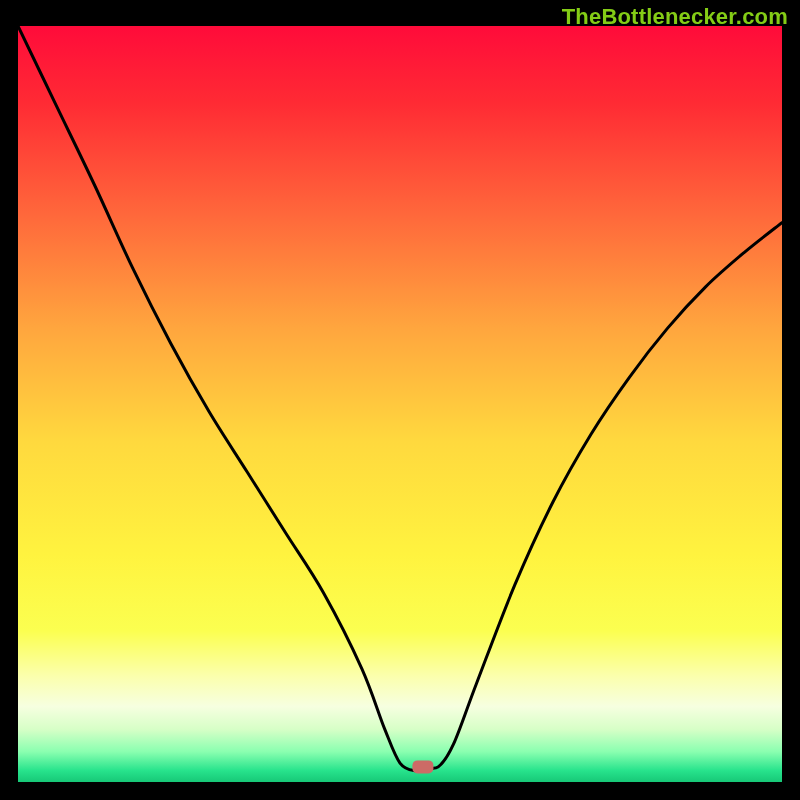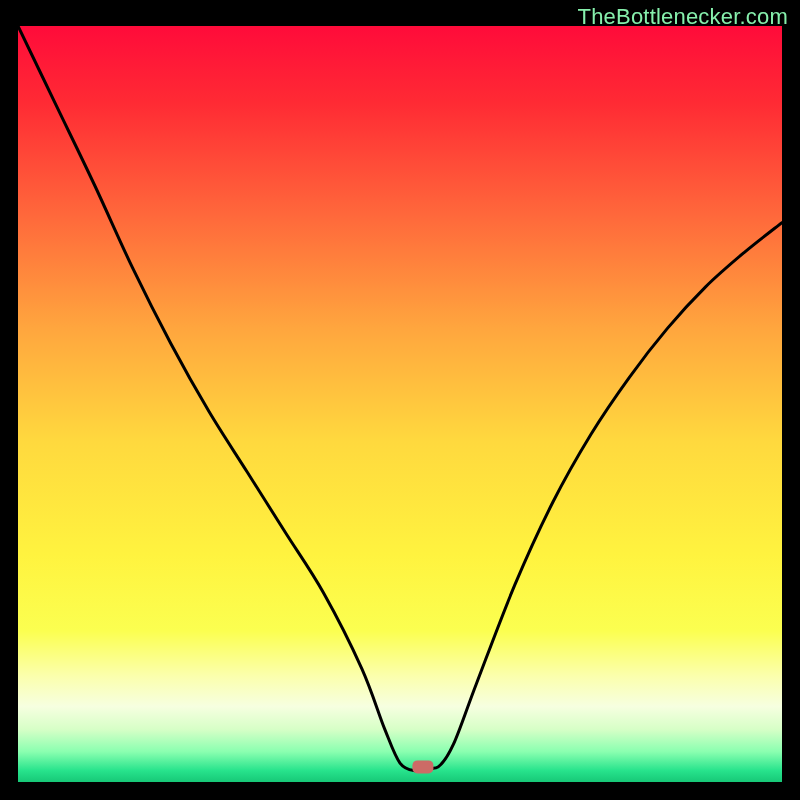--- a/index.html
+++ b/index.html
@@ -15,22 +15,22 @@
     width: 800px;
     height: 800px;
     background: #000;
   }
   .watermark {
     position: absolute;
     top: 4px;
     right: 12px;
     font-family: Arial, Helvetica, sans-serif;
     font-size: 22px;
-    font-weight: 400;
-    color: #86efac;
+    font-weight: 700;
+    color: #84cc16;
     letter-spacing: 0.2px;
   }
   svg.plot {
     position: absolute;
     left: 18px;
     top: 26px;
     display: block;
   }
 </style>
 </head>

